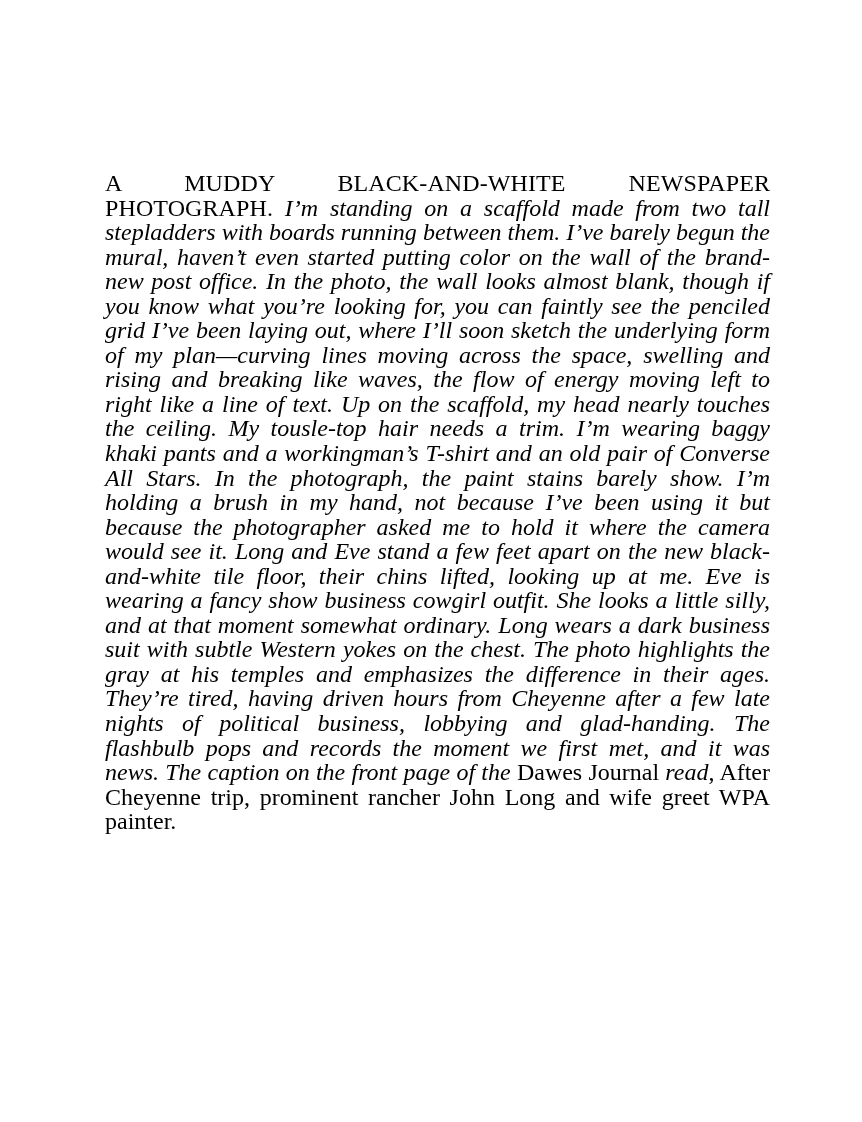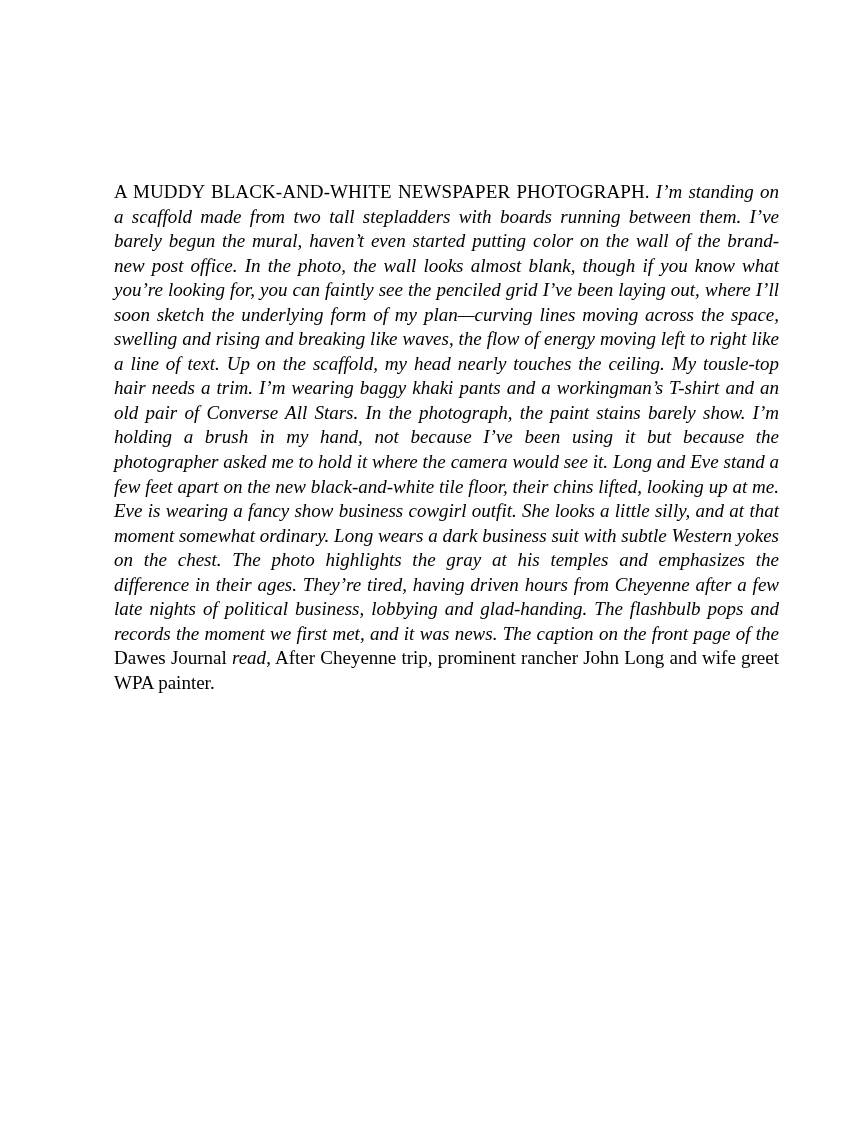--- a/index.html
+++ b/index.html
@@ -19,23 +19,23 @@
       top: 0;
       width: 862px;
       height: 1122px;
       background: #ffffff;
     }
     .paragraph {
       position: absolute;
       left: 98px;
       top: 164px;
       width: 665px;
-      margin: 16px;
+      margin: 7px;
       font-family: "Liberation Serif", "DejaVu Serif", serif;
-      font-size: 19px;
+      font-size: 24px;
       line-height: 24.55px;
       color: #000000;
       text-align: justify;
       text-align-last: left;
     }
     .lead {
       font-style: normal;
       letter-spacing: 0.1px;
     }
     .it {

